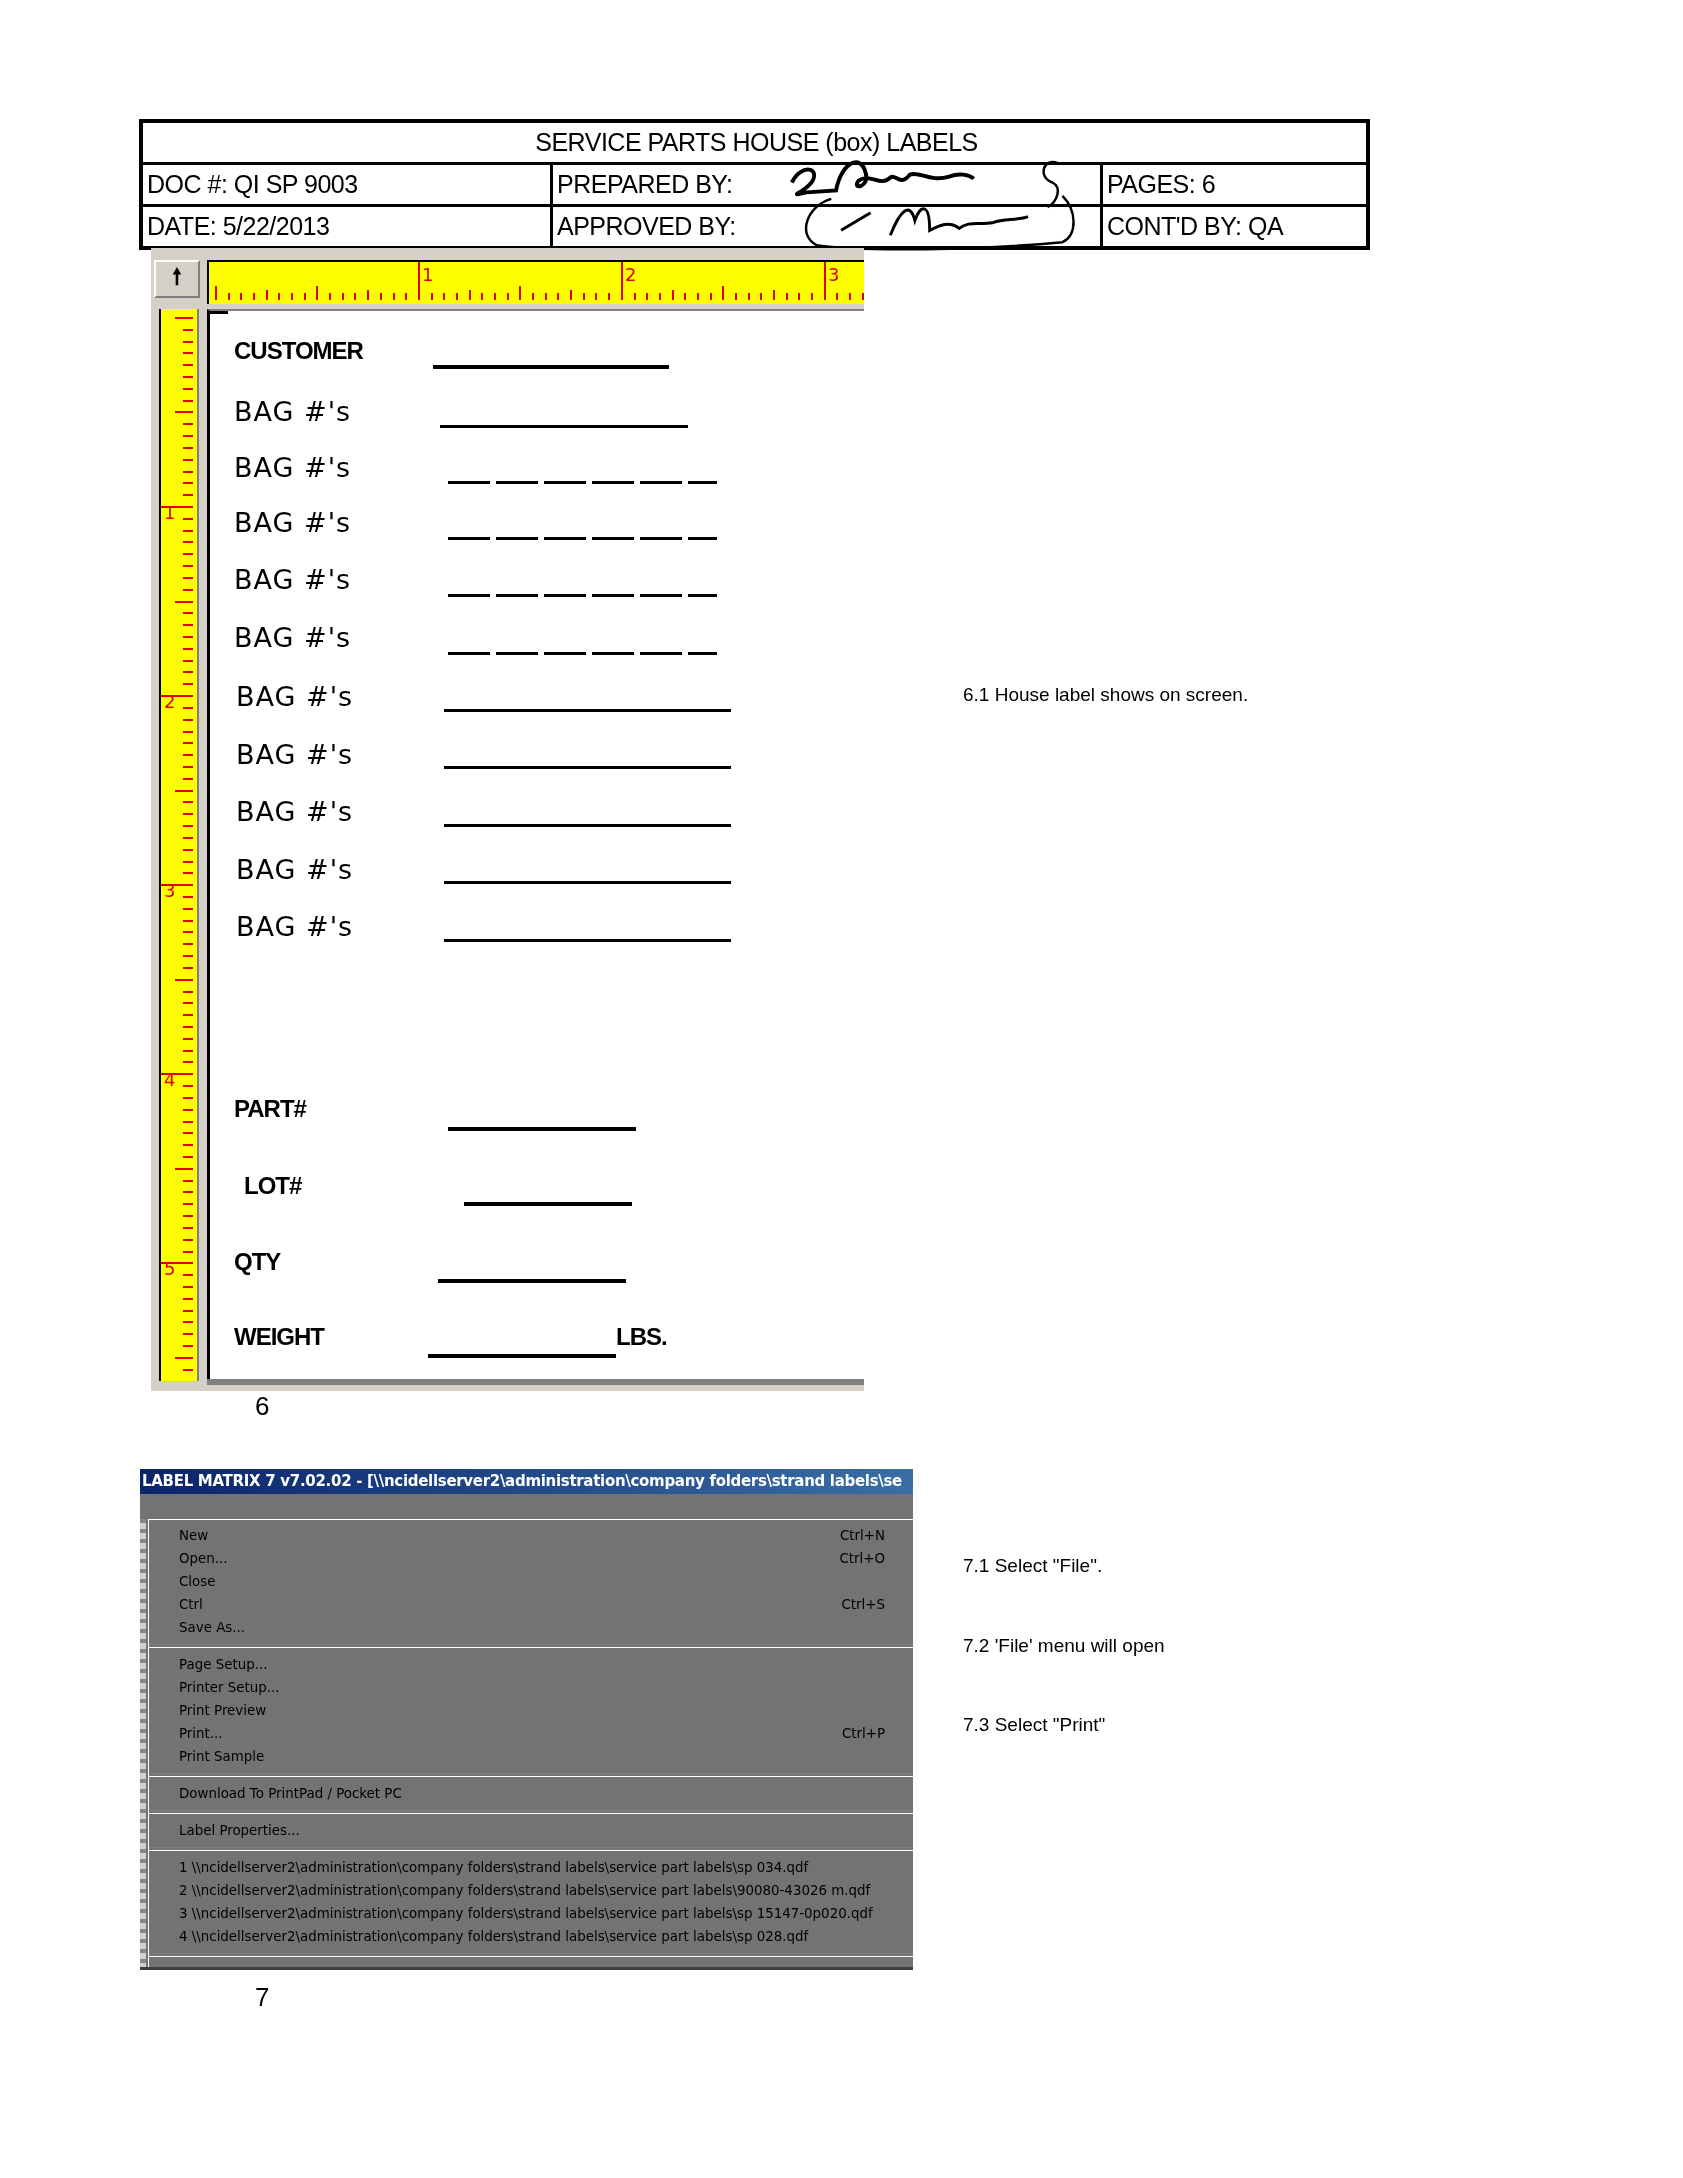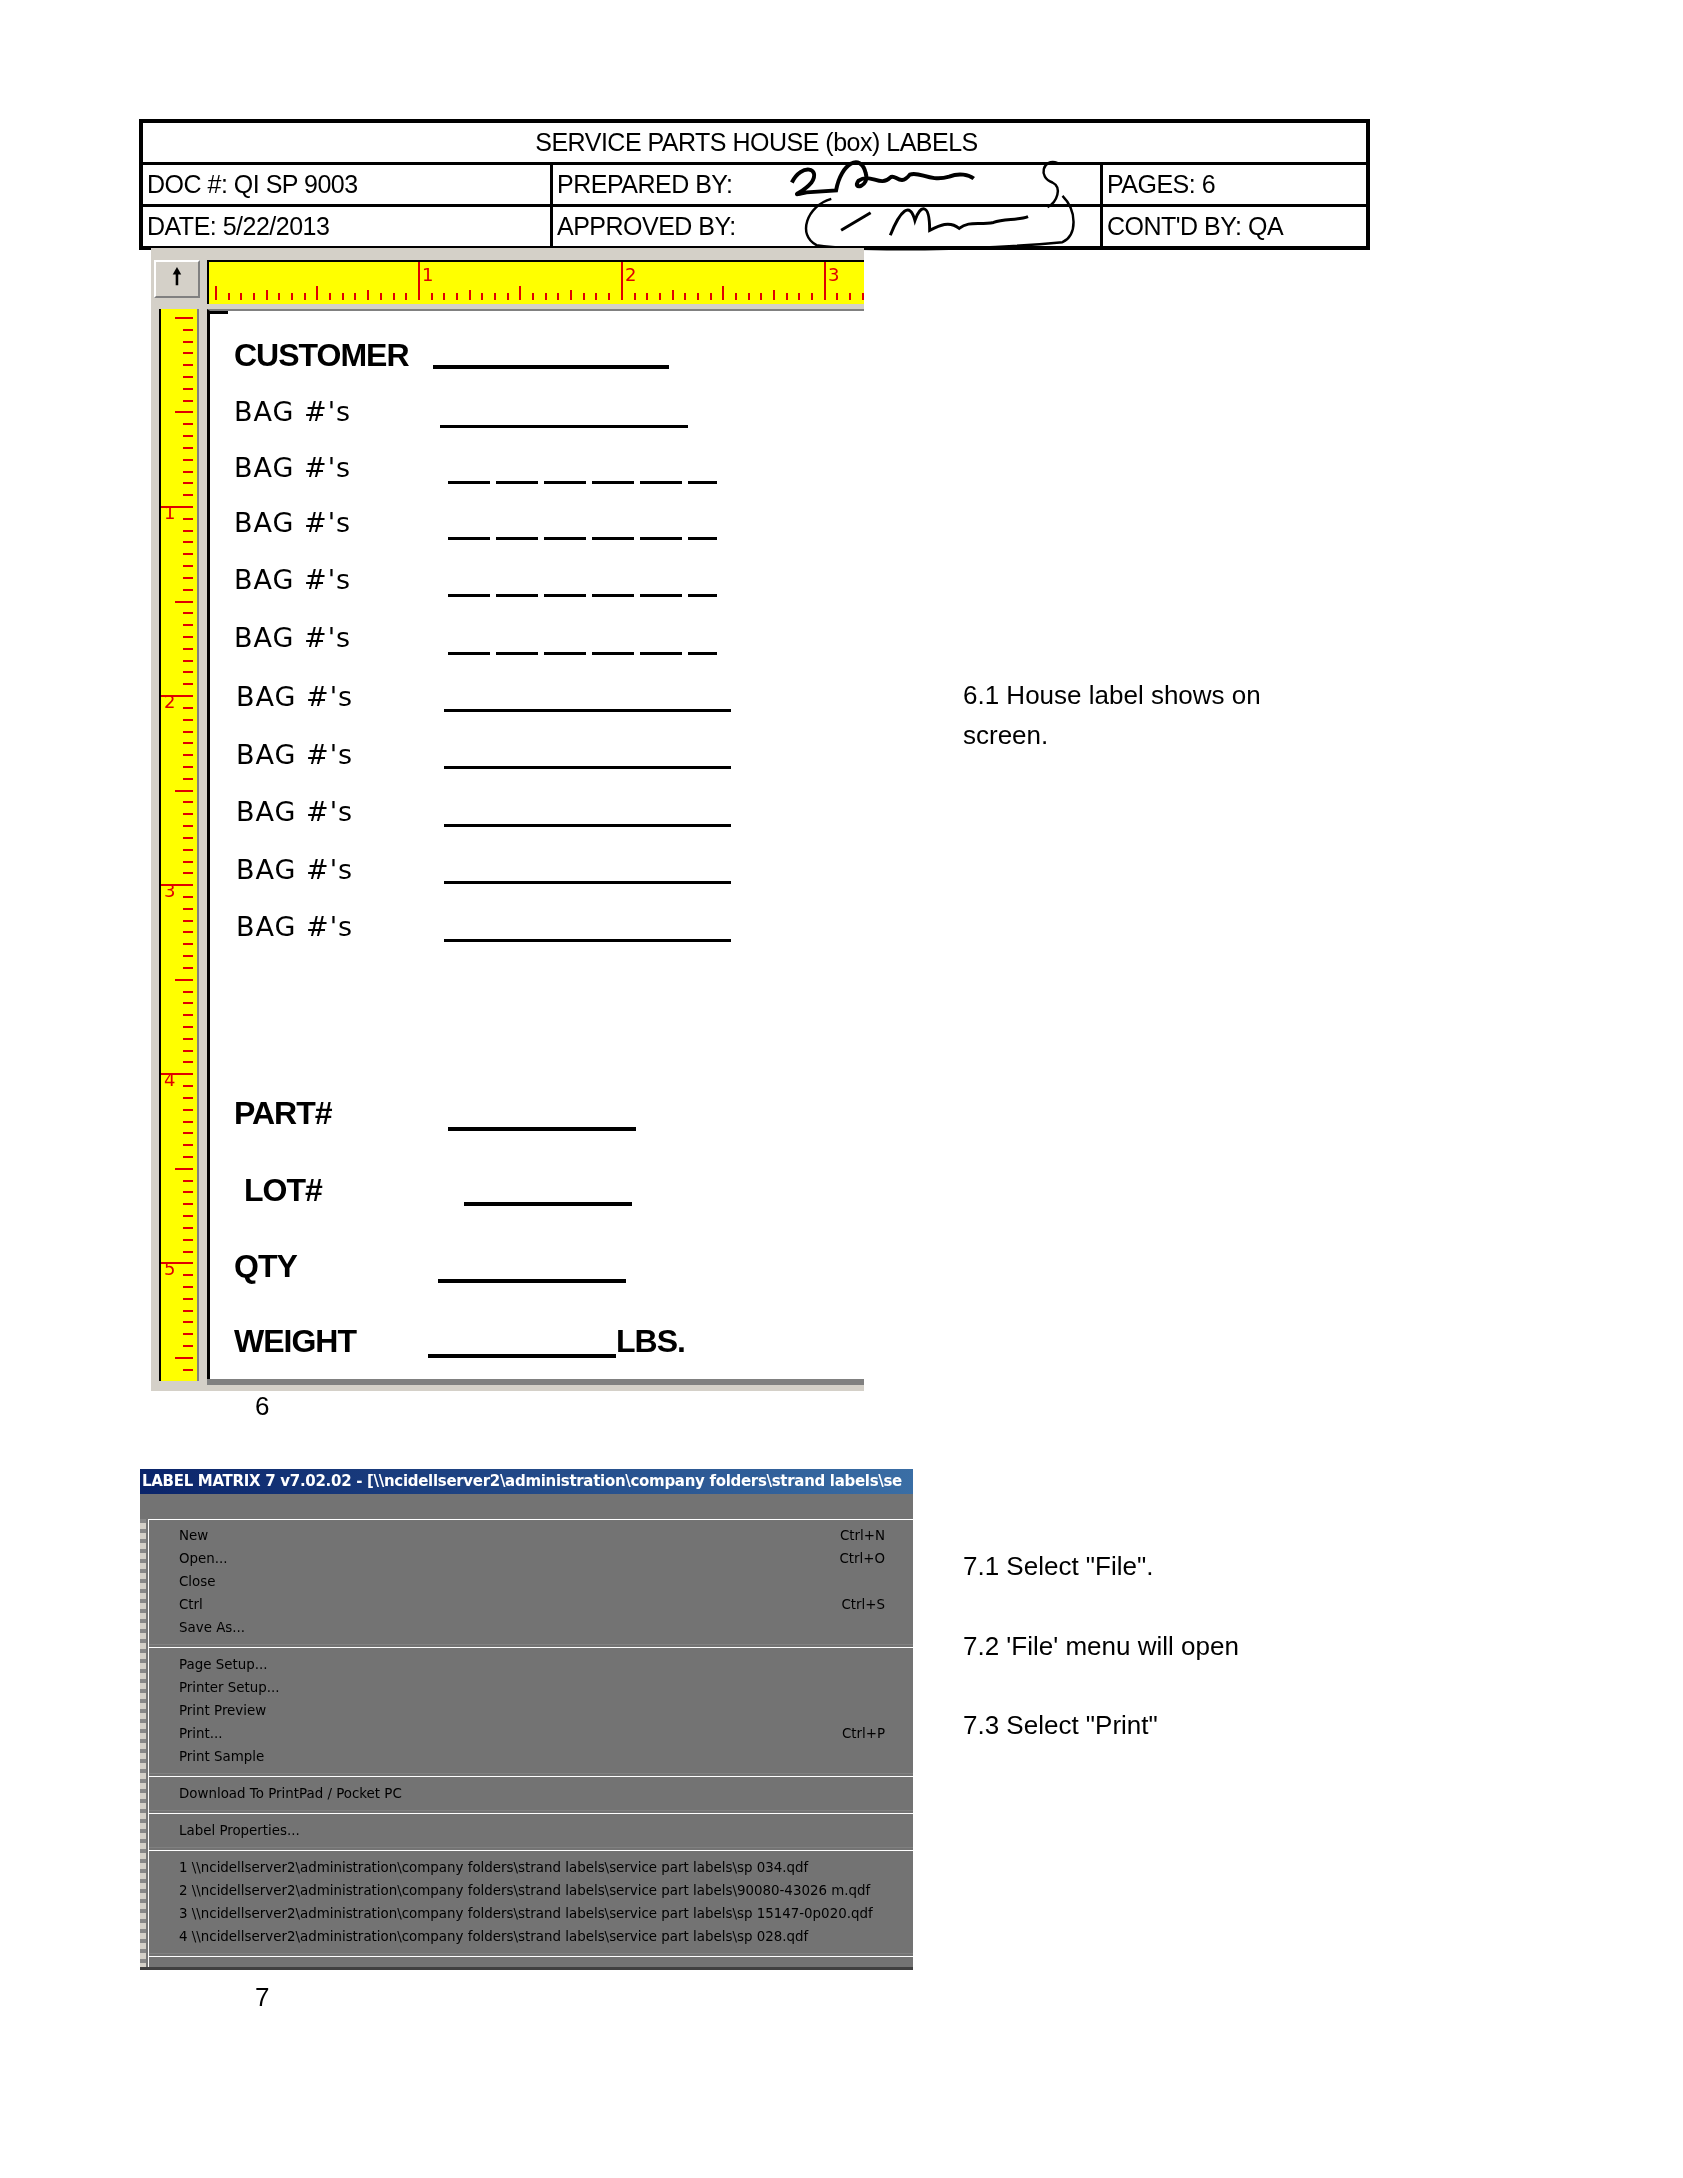--- a/index.html
+++ b/index.html
@@ -19,28 +19,28 @@
   .label-shot { position: absolute; left: 151px; top: 248px; width: 713px; height: 1143px; background: #d4d0c8; overflow: hidden; }
   .corner-btn { position: absolute; left: 3px; top: 12px; width: 46px; height: 38px; background: #d4d0c8; border: 2px solid; border-color: #fff #808080 #808080 #fff; box-sizing: border-box; display: flex; align-items: center; justify-content: center; font-size: 22px; font-weight: bold; }
   .ruler-top { position: absolute; left: 56px; top: 12px; right: 0; height: 44px; background: #ffff00; border-top: 2px solid #000; border-left: 2px solid #000; box-sizing: border-box; overflow: hidden; }
   .ruler-left { position: absolute; left: 8px; top: 61px; width: 40px; bottom: 10px; background: #ffff00; border-left: 2px solid #000; border-right: 2px solid #808080; box-sizing: border-box; overflow: hidden; }
   .canvas { position: absolute; left: 56px; top: 61px; right: 0; bottom: 12px; background: #fff; border-left: 3px solid #000; border-top: 2px solid #808080; }
   .canvas-bottom { position: absolute; left: 56px; right: 0; bottom: 6px; height: 6px; background: #808080; }
   .tick { position: absolute; background: #e00000; }
   .rnum { position: absolute; color: #e00000; font-size: 18px; font-family: "DejaVu Sans", sans-serif; }
 
   .lbl { position: absolute; white-space: nowrap; }
-  .lbl.bold { font-family: "Liberation Sans", sans-serif; font-weight: bold; font-size: 32px; letter-spacing: -1px; }
+  .lbl.bold { font-family: "Liberation Sans", sans-serif; font-weight: bold; font-size: 24px; letter-spacing: -1px; }
   .lbl.thin { font-family: "DejaVu Sans", sans-serif; font-size: 27px; font-weight: normal; letter-spacing: 1px; }
   .line { position: absolute; height: 3px; background: #000; }
   .line.thick { height: 4px; }
   .line.dashed { background: repeating-linear-gradient(90deg, #000 0 42px, transparent 42px 48px); height: 3px; }
 
   .caption-num { position: absolute; font-family: "Liberation Sans", sans-serif; font-size: 26px; }
-  .side-text { position: absolute; left: 963px; font-family: "Liberation Sans", sans-serif; font-size: 26px; line-height: 40px; width: 376px; }
+  .side-text { position: absolute; left: 963px; font-family: "Liberation Sans", sans-serif; font-size: 19px; line-height: 40px; width: 376px; }
 
   
   .win { position: absolute; left: 140px; top: 1469px; width: 773px; height: 501px; background: #737373; overflow: hidden; font-family: "DejaVu Sans", sans-serif; }
   .titlebar { height: 25px; background: linear-gradient(90deg, #0a246a, #3a6ea5); color: #fff; font-weight: bold; font-size: 15px; line-height: 25px; padding-left: 2px; white-space: nowrap; overflow: hidden; font-family: "DejaVu Sans", sans-serif; letter-spacing: -0.3px; }
   .menubar { height: 25px; display: flex; align-items: center; font-size: 14px; padding-left: 6px; }
   .menubar .mi { padding: 2px 8px; }
   .menubar .mi.open { border: 1px solid; border-color: #808080 #fff #fff #808080; padding: 1px 6px; }
   .dropdown { position: absolute; left: 8px; top: 50px; right: 0; bottom: 0; border-left: 1px solid #fff; border-top: 1px solid #fff; }
   .dd-item { display: flex; justify-content: space-between; height: 23px; line-height: 23px; font-size: 13.4px; padding-left: 30px; padding-right: 28px; white-space: nowrap; }
   .dd-sep { height: 2px; margin: 5px 0 5px 0; border-top: 1px solid #808080; border-bottom: 1px solid #fff; }

